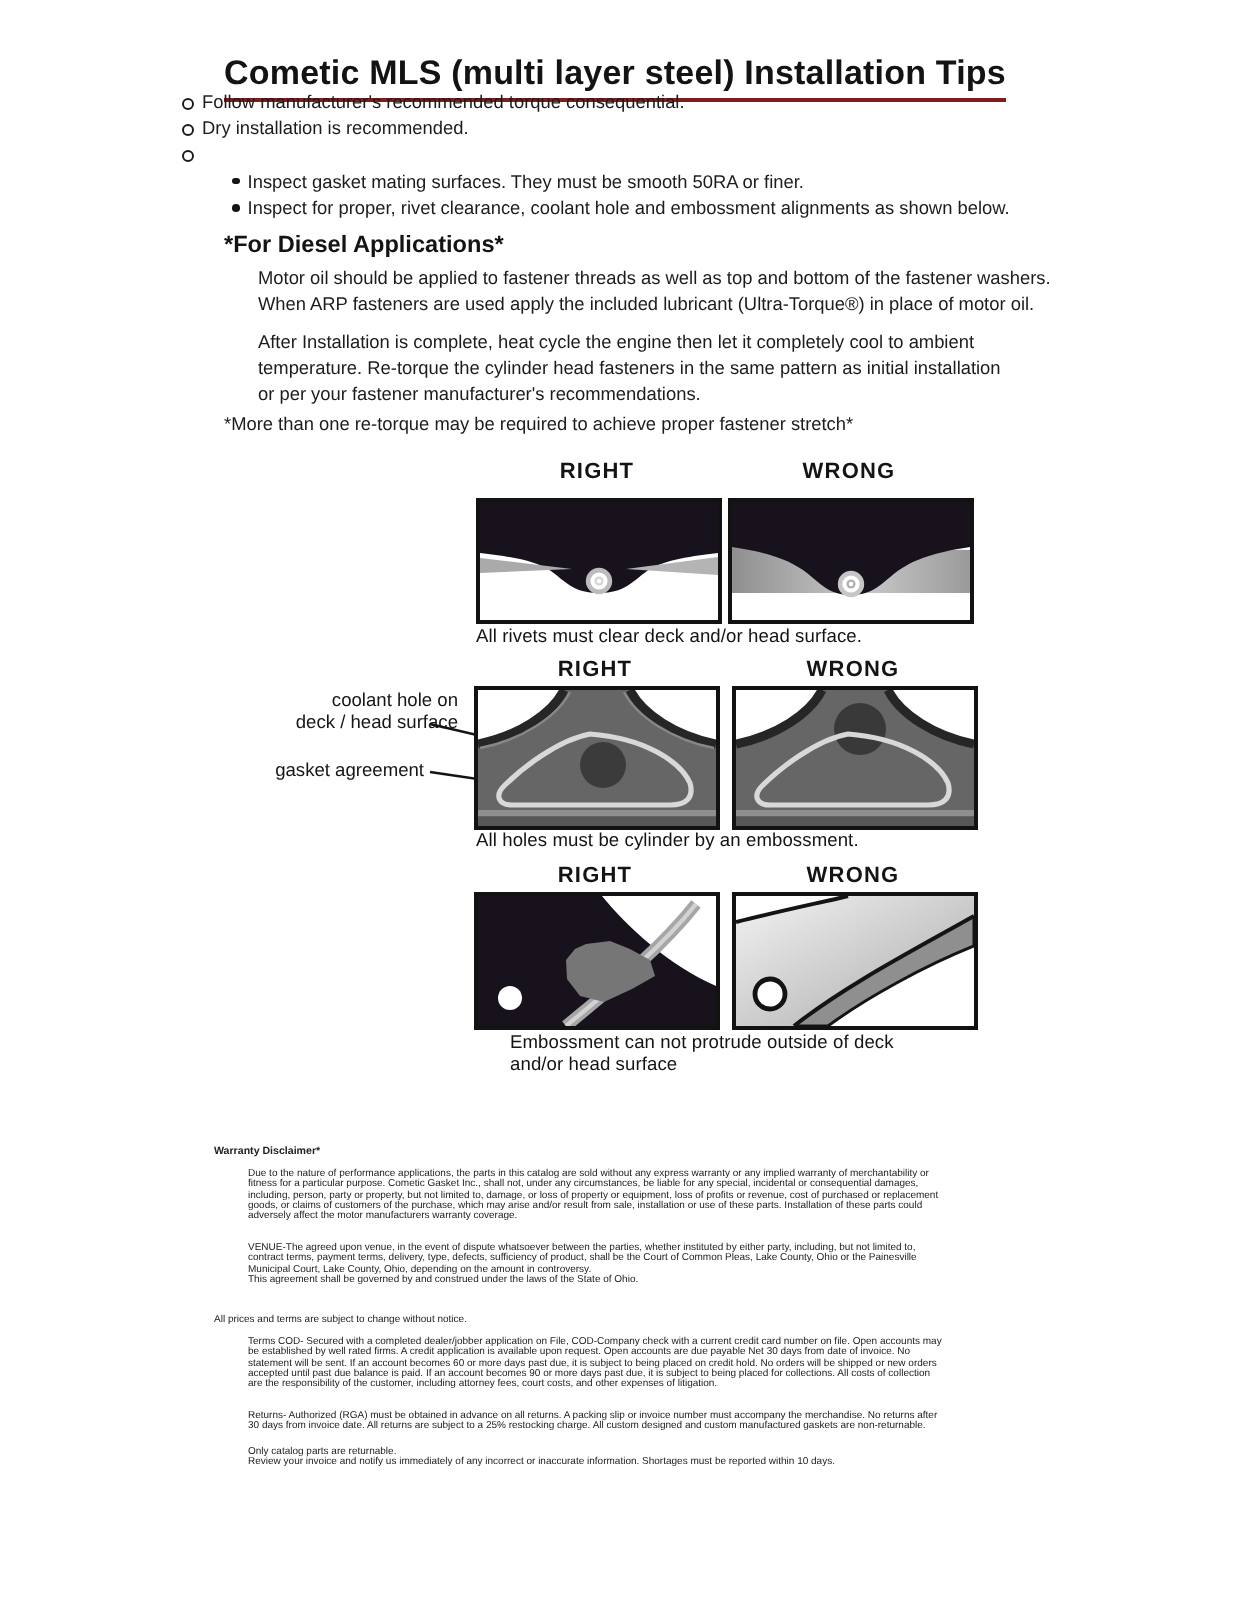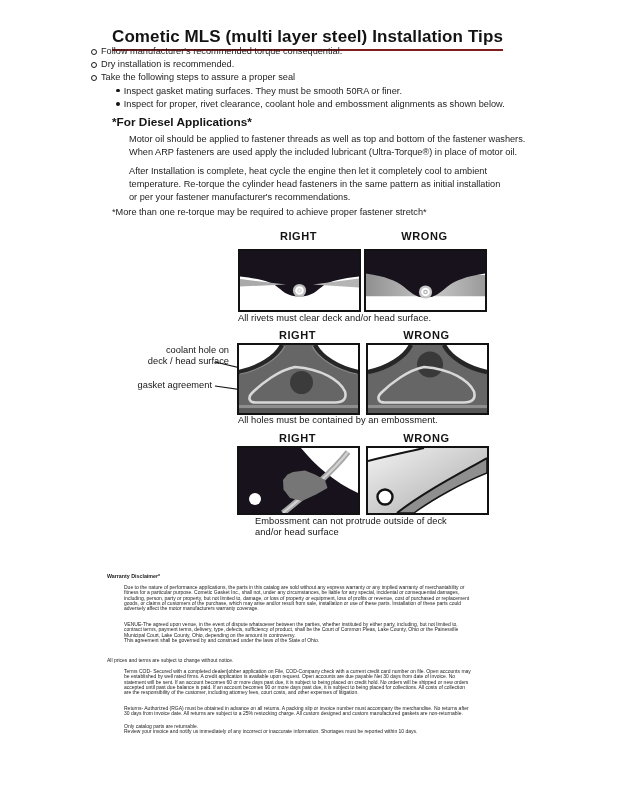--- a/index.html
+++ b/index.html
@@ -54,21 +54,20 @@
   <div class="b-row">
     <span class="b-ring"></span>
     <span>Follow manufacturer's recommended torque consequential.</span>
   </div>
   <div class="b-row">
     <span class="b-ring"></span>
     <span>Dry installation is recommended.</span>
   </div>
   <div class="b-row">
     <span class="b-ring"></span>
-    <span>Take the following steps to assure a proper seal</span>
   </div>
 </div>
 <div class="abs sub-bullet-list">
   <div class="b-row">
     <span class="b-dot"></span>
     <span>Inspect gasket mating surfaces.  They must be smooth 50RA or finer.</span>
   </div>
   <div class="b-row">
     <span class="b-dot"></span>
     <span>Inspect for proper, rivet clearance, coolant hole and embossment alignments as shown below.</span>
@@ -150,21 +149,21 @@
     <rect x="0" y="0" width="119" height="68" fill="#ffffff"></rect>
     <path d="M43 0 C37 12 20 23 0 27 L0 68 L119 68 L119 27 C99 23 82 12 76 0 Z" fill="#666666"></path>
     <path d="M43 0 C37 12 20 23 0 27" stroke="#262626" stroke-width="4.5" fill="none"></path>
     <path d="M76 0 C82 12 99 23 119 27" stroke="#262626" stroke-width="4.5" fill="none"></path>
     <circle cx="62" cy="19.5" r="13" fill="#393939"></circle>
     <path d="M56 22 C40 25 22 39 13 48 C8.5 52.5 10 57.5 17 57.5 L96 57.5 C104.5 57.5 108 53.5 106 46.5 C101 35.5 83 24 56 22 Z" stroke="#d8d8d8" stroke-width="2.6" fill="none"></path>
     <rect x="0" y="60" width="119" height="3.2" fill="#8e8e8e"></rect>
     <rect x="0" y="63.2" width="119" height="4.8" fill="#575757"></rect>
   </svg>
 </div>
-<div class="abs fig-caption" style="left:238px;top:415px;">All holes must be contained by an embossment.</div>
+<div class="abs fig-caption" style="left:238px;top:415px;">All holes must be cylinder by an embossment.</div>
 
 <div class="abs fig-label" style="left:237px;top:432px;">RIGHT</div>
 <div class="abs fig-label" style="left:366px;top:432px;">WRONG</div>
 
 <div class="abs fig-box" style="left:237px;top:446px;">
   <svg width="119" height="65" viewBox="0 0 119 65">
     <rect x="0" y="0" width="119" height="65" fill="#17121b"></rect>
     <path d="M62 0 C75 16 96 35 119 45 L119 0 Z" fill="#ffffff"></path>
     <path d="M44 65 C62 50 90 28 109 4" stroke="#a6a6a6" stroke-width="6" fill="none"></path>
     <path d="M44 65 C62 50 90 28 109 4" stroke="#d2d2d2" stroke-width="2.2" fill="none"></path>

